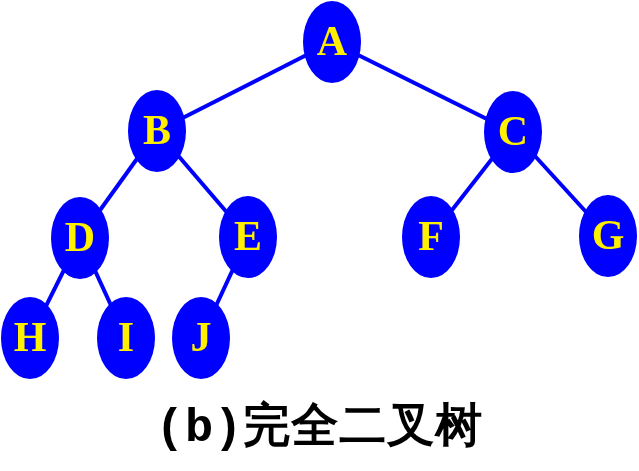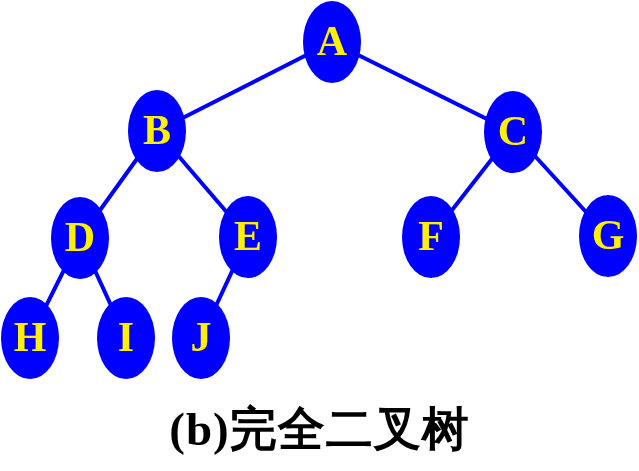--- a/index.html
+++ b/index.html
@@ -30,21 +30,21 @@
     font-size: 42px;
     text-anchor: middle;
     dominant-baseline: middle;
   }
   .caption {
     position: absolute;
     left: 0;
     top: 398px;
     width: 100%;
     text-align: center;
-    font-family: Liberation Serif, serif;
+    font-family: Liberation Mono, monospace;
     font-weight: bold;
     font-size: 47px;
     line-height: 62px;
     color: #000000;
     letter-spacing: 1px;
   }
 </style>
 </head>
 <body>
 

